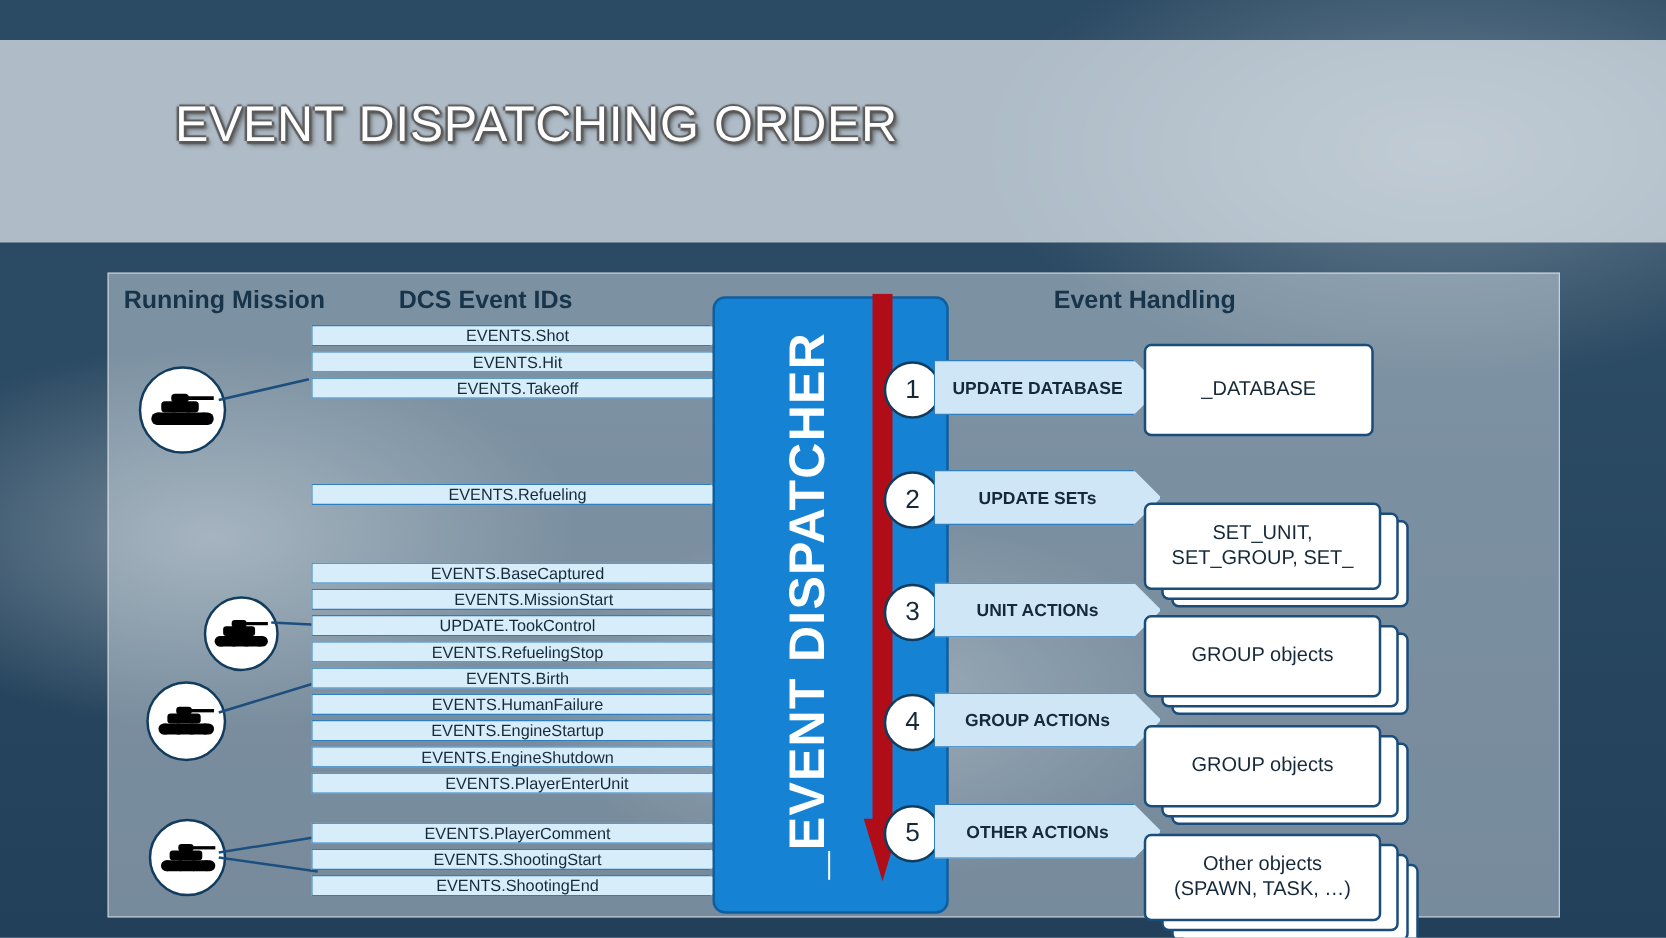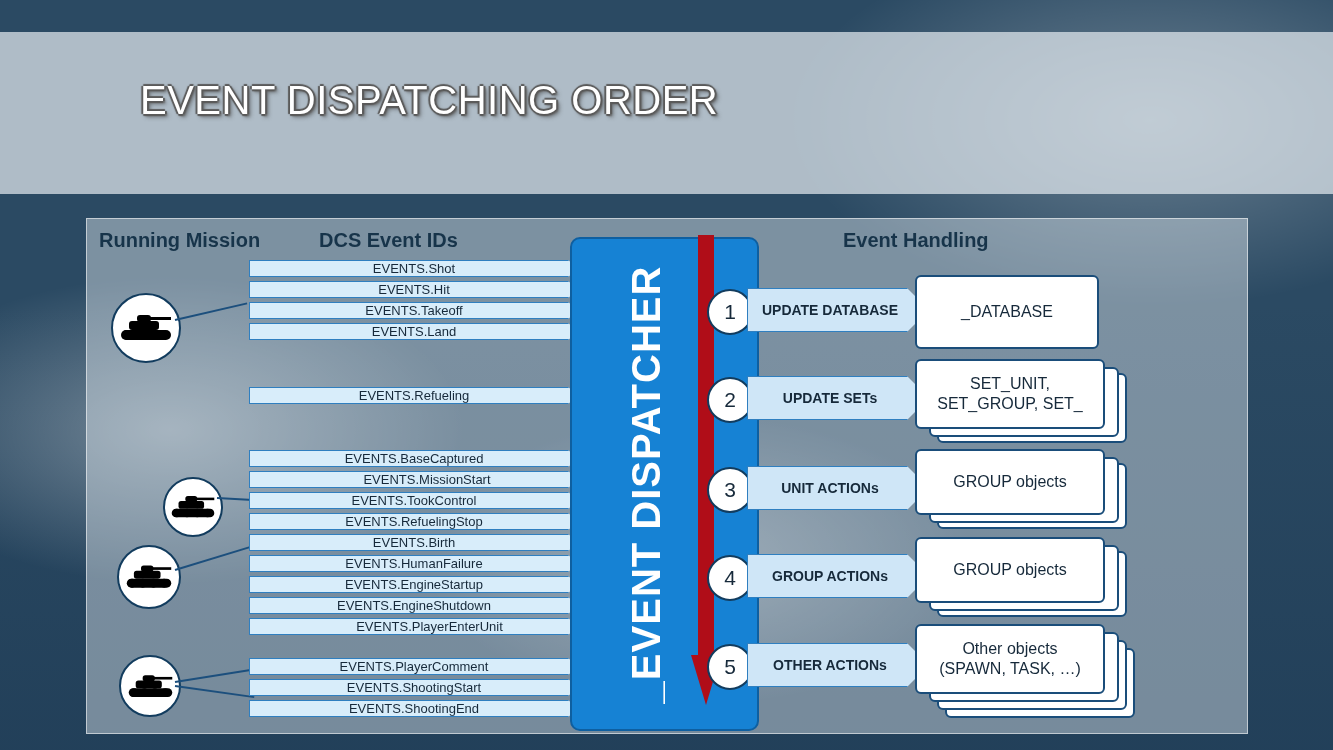--- a/index.html
+++ b/index.html
@@ -111,21 +111,21 @@
   .act{
     position:absolute;height:44px;width:182px;
     background:#cfe6f7;border:1px solid #2f7fc0;
     clip-path:polygon(0 0, calc(100% - 22px) 0, 100% 50%, calc(100% - 22px) 100%, 0 100%);
     display:flex;align-items:center;justify-content:center;
     font-size:14px;color:#16293a;font-weight:bold;
     padding-right:16px;box-sizing:border-box;white-space:nowrap;
   }
 
   
-  .stack{position:absolute;}
+  .stack{position:absolute;margin-top:43px;}
   .stack .sh{
     position:absolute;background:#ffffff;border:2px solid #1a4d7a;border-radius:6px;
   }
   .res{
     position:absolute;background:#ffffff;border:2px solid #1a4d7a;border-radius:6px;
     display:flex;align-items:center;justify-content:center;text-align:center;
     font-size:16px;color:#16293a;line-height:1.25;
   }
   .res .two{display:block;}
 
@@ -198,27 +198,26 @@
 
   <div class="conn" style="left:88px;top:100px;width:74px;transform:rotate(-13deg);"></div>
   <div class="conn" style="left:130px;top:278px;width:36px;transform:rotate(3deg);"></div>
   <div class="conn" style="left:88px;top:350px;width:80px;transform:rotate(-17deg);"></div>
   <div class="conn" style="left:88px;top:462px;width:78px;transform:rotate(-9deg);"></div>
   <div class="conn" style="left:88px;top:466px;width:80px;transform:rotate(8deg);"></div>
 
   <div class="evt" style="left:162px;top:41px;width:330px;">EVENTS.Shot</div>
   <div class="evt" style="left:162px;top:62px;width:330px;">EVENTS.Hit</div>
   <div class="evt" style="left:162px;top:83px;width:330px;">EVENTS.Takeoff</div>
-  <div class="evt" style="left:162px;top:104px;width:330px;">EVENTS.Land</div>
 
   <div class="evt" style="left:162px;top:168px;width:330px;">EVENTS.Refueling</div>
 
   <div class="evt" style="left:162px;top:231px;width:330px;">EVENTS.BaseCaptured</div>
   <div class="evt" style="left:162px;top:252px;width:330px;padding-left:26px;">EVENTS.MissionStart</div>
-  <div class="evt" style="left:162px;top:273px;width:330px;">EVENTS.TookControl</div>
+  <div class="evt" style="left:162px;top:273px;width:330px;">UPDATE.TookControl</div>
   <div class="evt" style="left:162px;top:294px;width:330px;">EVENTS.RefuelingStop</div>
   <div class="evt" style="left:162px;top:315px;width:330px;">EVENTS.Birth</div>
   <div class="evt" style="left:162px;top:336px;width:330px;">EVENTS.HumanFailure</div>
   <div class="evt" style="left:162px;top:357px;width:330px;">EVENTS.EngineStartup</div>
   <div class="evt" style="left:162px;top:378px;width:330px;">EVENTS.EngineShutdown</div>
   <div class="evt" style="left:162px;top:399px;width:330px;padding-left:31px;">EVENTS.PlayerEnterUnit</div>
 
   <div class="evt" style="left:162px;top:439px;width:330px;">EVENTS.PlayerComment</div>
   <div class="evt" style="left:162px;top:460px;width:330px;">EVENTS.ShootingStart</div>
   <div class="evt" style="left:162px;top:481px;width:330px;">EVENTS.ShootingEnd</div>

